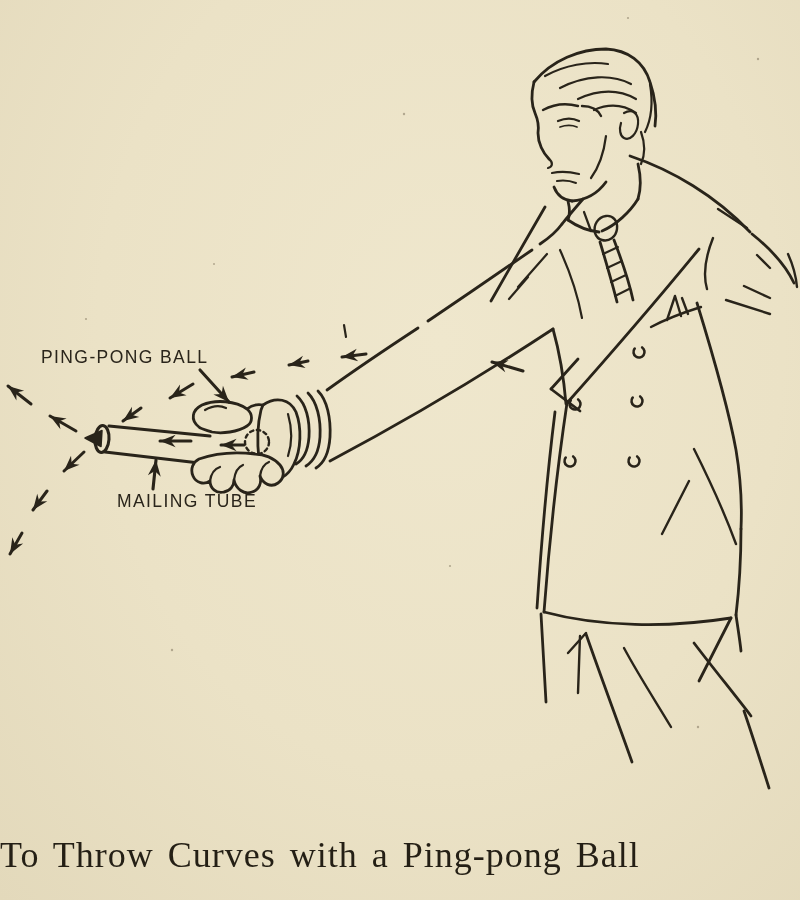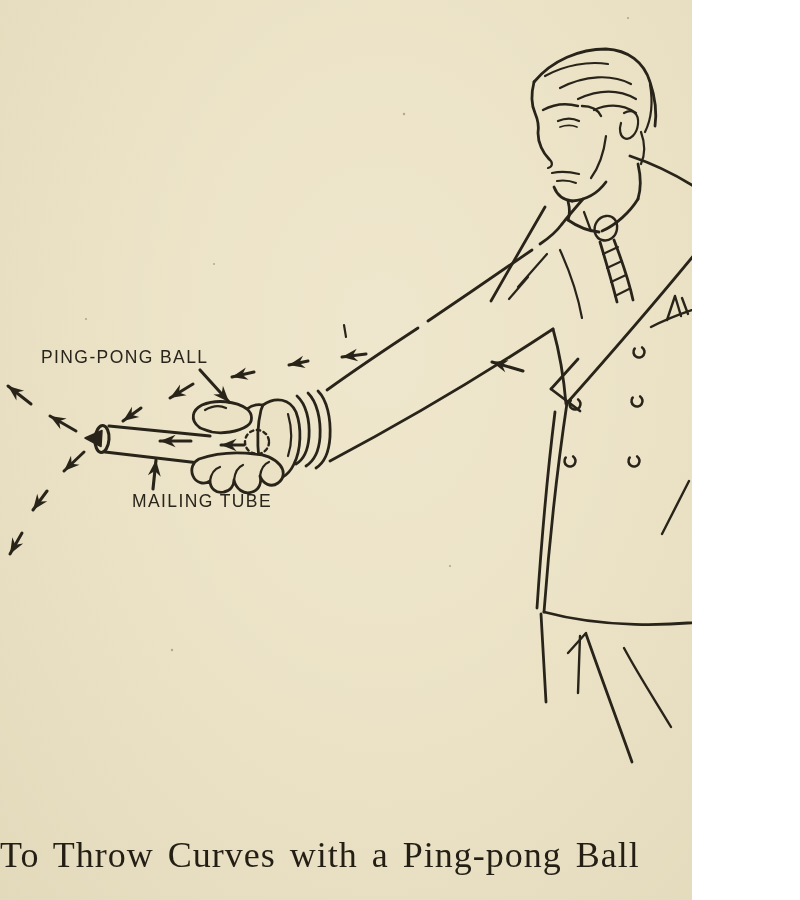--- a/index.html
+++ b/index.html
@@ -1,18 +1,18 @@
 <!DOCTYPE html>
 <html><head>
 <meta charset="utf-8">
 <style>
   html,body{margin:0;padding:0;}
   .page{
     position:relative;
-    width:692px;height:900px;
+    width:800px;height:900px;
     background:radial-gradient(ellipse at 55% 38%, #efe7cd 0%, #ebe2c6 55%, #e3d9bb 100%);
     overflow:hidden;
     font-family:"Liberation Sans", sans-serif;
   }
   .page svg{position:absolute;left:0;top:0;}
   .lbl{
     position:absolute;
     font-family:"Liberation Sans", sans-serif;
     font-size:17.5px;
     letter-spacing:1.4px;
@@ -206,17 +206,17 @@
       <circle cx="698" cy="727" r="1.2"></circle>
       <circle cx="450" cy="566" r="1.1"></circle>
       <circle cx="86" cy="319" r="1.1"></circle>
       <circle cx="628" cy="18" r="1.1"></circle>
       <circle cx="214" cy="264" r="1.0"></circle>
     </g>
   </svg>
 
   <div class="lbl" style="left:41px;top:347px;">PING-PONG BALL</div>
 
-  <div class="lbl" style="left:132px;top:491px;text-align:center;">MAILING TUBE</div>
+  <div class="lbl" style="left:117px;top:491px;text-align:center;">MAILING TUBE</div>
 
   <div class="caption">To Throw Curves with a Ping-pong Ball</div>
 
 </div>
 
 </body></html>

